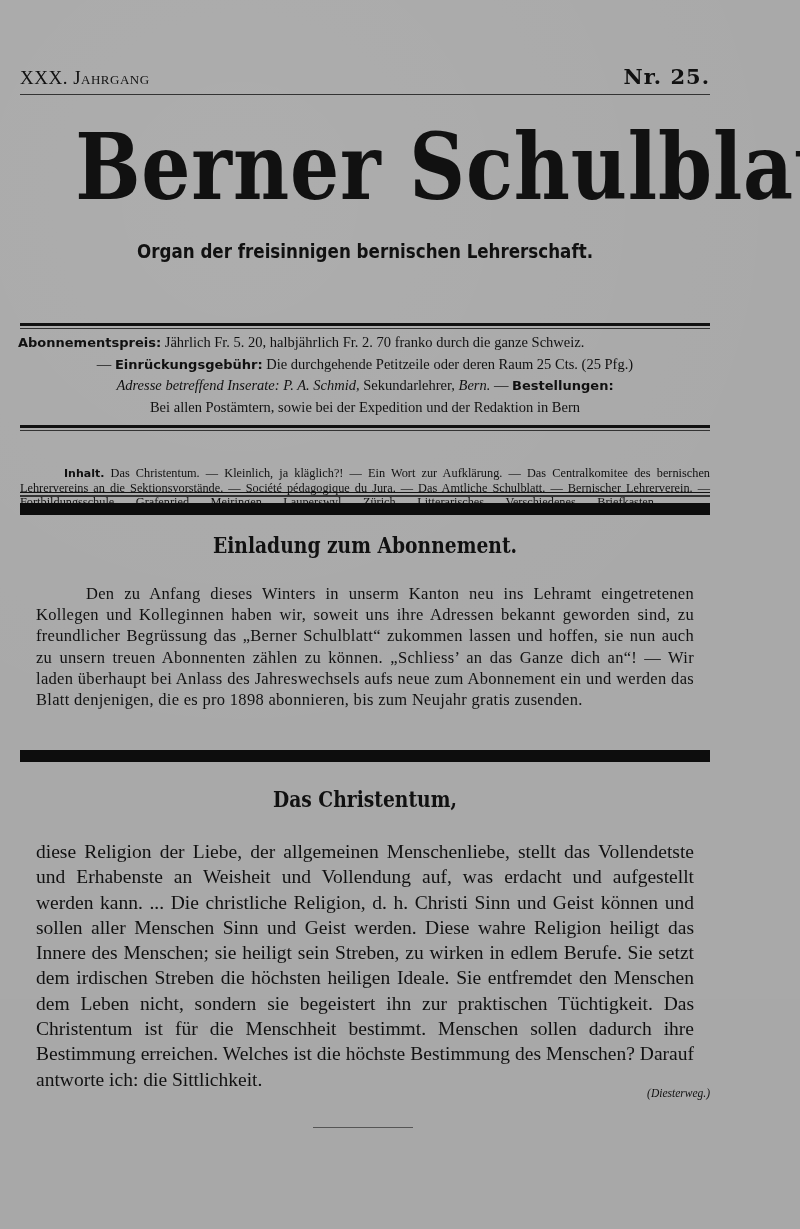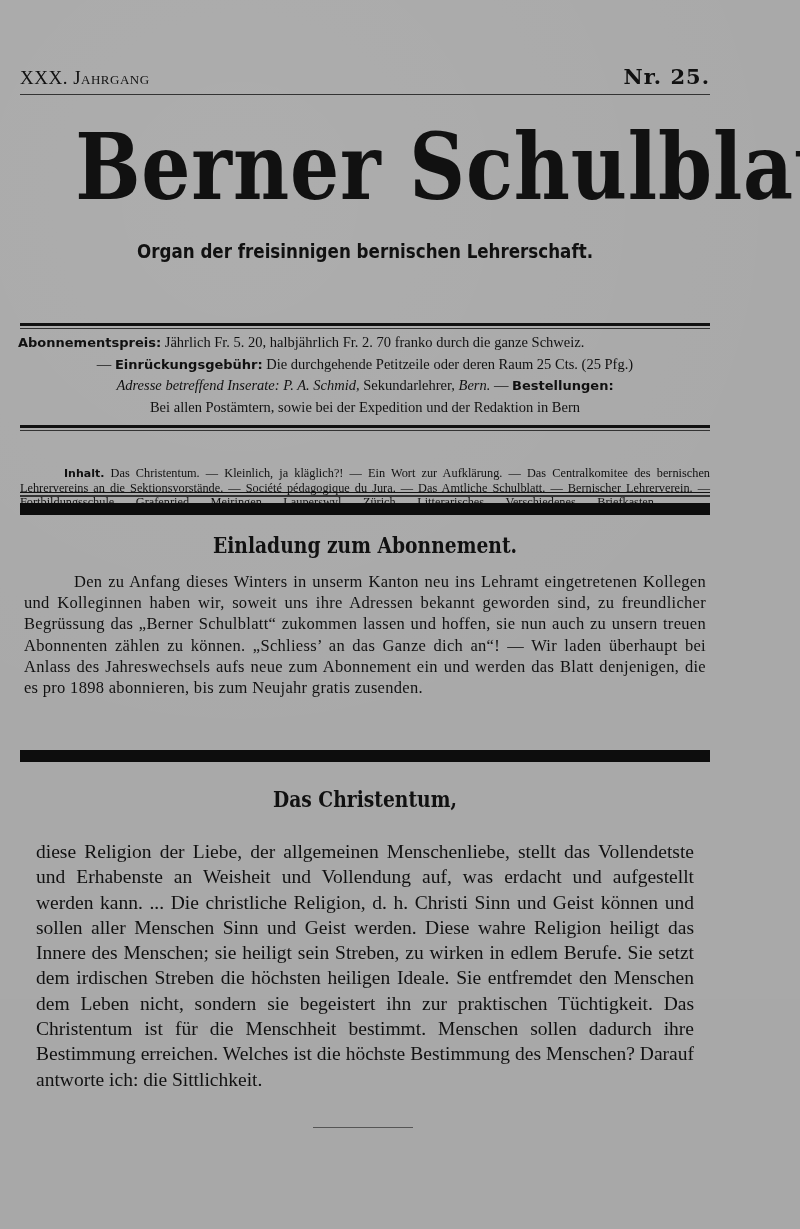--- a/index.html
+++ b/index.html
@@ -58,21 +58,21 @@
   .contents .lbl { font-family: "DejaVu Sans", sans-serif; font-weight: bold; font-size: 11px; padding-left: 44px; }
   .bar { position: absolute; left: 20px; width: 690px; height: 12px; background: #0d0d0d; }
   .h2 {
     text-align: center; font-family: "DejaVu Serif", serif; font-weight: bold;
     font-size: 22px; transform: scaleX(0.85); transform-origin: center;
   }
   .invite {
     top: 567px; font-family: "Liberation Serif", serif; font-size: 16.5px; line-height: 21.2px;
     text-align: justify; letter-spacing: 0.3px;
   }
-  .invite p { margin: 4px; text-indent: 50px; }
+  .invite p { margin: 16px; text-indent: 50px; }
   .sign {
     top: 718px; text-align: right; padding-right: 20px;
     font-family: "DejaVu Serif", serif; font-weight: bold; font-size: 17px; letter-spacing: 0.5px;
   }
   .essay {
     top: 823px; font-family: "Liberation Serif", serif; font-size: 19.5px; line-height: 25.3px;
     text-align: justify;
   }
   .essay p { margin: 16px; }
   .cite {
@@ -135,15 +135,16 @@
     <p>Den zu Anfang dieses Winters in unserm Kanton neu ins Lehramt eingetretenen Kollegen und Kolleginnen haben wir, soweit uns ihre Adressen bekannt geworden sind, zu freundlicher Begrüssung das „Berner Schulblatt“ zukommen lassen und hoffen, sie nun auch zu unsern treuen Abonnenten zählen zu können. „Schliess’ an das Ganze dich an“! — Wir laden überhaupt bei Anlass des Jahreswechsels aufs neue zum Abonnement ein und werden das Blatt denjenigen, die es pro 1898 abonnieren, bis zum Neujahr gratis zusenden.</p>
   </div>
 
   <div class="bar" style="top:750px"></div>
 
   <div class="col h2" style="top:786px">Das Christentum,</div>
 
   <div class="col essay">
     <p>diese Religion der Liebe, der allgemeinen Menschenliebe, stellt das Vollendetste und Erhabenste an Weisheit und Vollendung auf, was erdacht und aufgestellt werden kann. ... Die christliche Religion, d. h. Christi Sinn und Geist können und sollen aller Menschen Sinn und Geist werden. Diese wahre Religion heiligt das Innere des Menschen; sie heiligt sein Streben, zu wirken in edlem Berufe. Sie setzt dem irdischen Streben die höchsten heiligen Ideale. Sie entfremdet den Menschen dem Leben nicht, sondern sie begeistert ihn zur praktischen Tüchtigkeit. Das Christentum ist für die Menschheit bestimmt. Menschen sollen dadurch ihre Bestimmung erreichen. Welches ist die höchste Bestimmung des Menschen? Darauf antworte ich: die Sittlichkeit.</p>
   </div>
+  <div class="col cite">(Diesterweg.)</div>
 
   <div class="endrule"></div>
 </div>
 
 </body></html>

